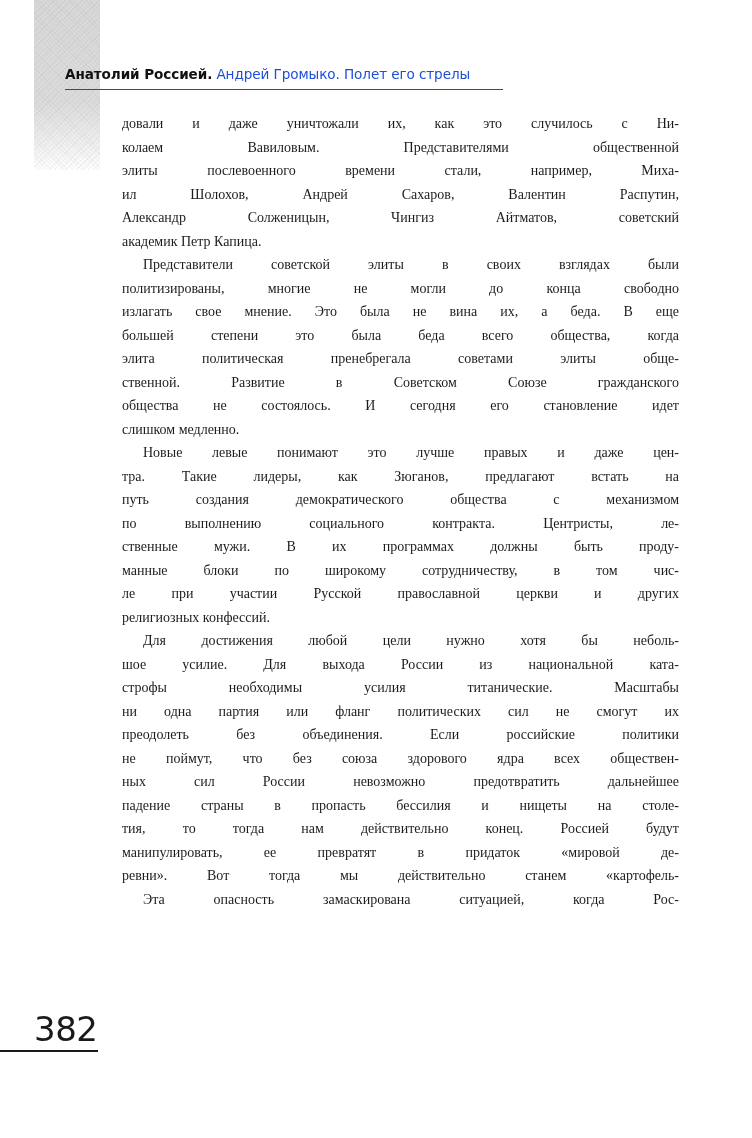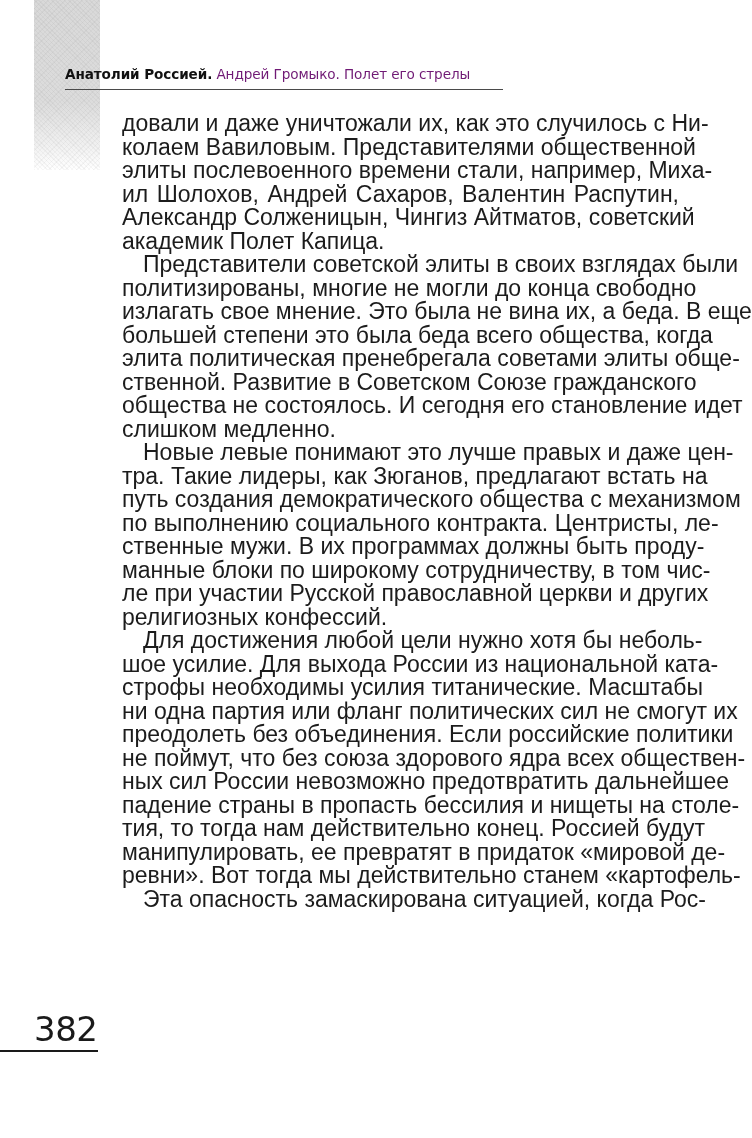--- a/index.html
+++ b/index.html
@@ -34,37 +34,37 @@
       letter-spacing: -0.1px;
       color: #222;
       white-space: nowrap;
     }
     .running-head .author {
       font-weight: bold;
       color: #111;
     }
     .running-head .title {
       font-weight: normal;
-      color: #701a75;
+      color: #1d4ed8;
     }
     .head-rule {
       position: absolute;
       left: 65px;
       top: 89px;
       width: 438px;
       height: 0;
       border-top: 1.4px solid #4a4a4a;
     }
     .body-text {
       position: absolute;
       left: 122px;
       top: 112px;
       width: 557px;
-      font-family: Liberation Sans, sans-serif;
-      font-size: 23px;
+      font-family: Liberation Serif, serif;
+      font-size: 14px;
       color: #1c1c1c;
     }
     .line {
       display: block;
       height: 23.5px;
       line-height: 23.5px;
       white-space: nowrap;
       text-align: justify;
       text-align-last: justify;
     }
@@ -106,21 +106,21 @@
 </div>
 <div class="head-rule"></div>
 
 <div class="body-text" id="body-text">
     <div class="paragraph">
       <span class="line">довали и даже уничтожали их, как это случилось с Ни-</span>
       <span class="line">колаем Вавиловым. Представителями общественной</span>
       <span class="line">элиты послевоенного времени стали, например, Миха-</span>
       <span class="line">ил Шолохов, Андрей Сахаров, Валентин Распутин,</span>
       <span class="line">Александр Солженицын, Чингиз Айтматов, советский</span>
-      <span class="line last">академик Полет Капица.</span>
+      <span class="line last">академик Петр Капица.</span>
     </div>
     <div class="paragraph">
       <span class="line indent">Представители советской элиты в своих взглядах были</span>
       <span class="line">политизированы, многие не могли до конца свободно</span>
       <span class="line">излагать свое мнение. Это была не вина их, а беда. В еще</span>
       <span class="line">большей степени это была беда всего общества, когда</span>
       <span class="line">элита политическая пренебрегала советами элиты обще-</span>
       <span class="line">ственной. Развитие в Советском Союзе гражданского</span>
       <span class="line">общества не состоялось. И сегодня его становление идет</span>
       <span class="line last">слишком медленно.</span>

